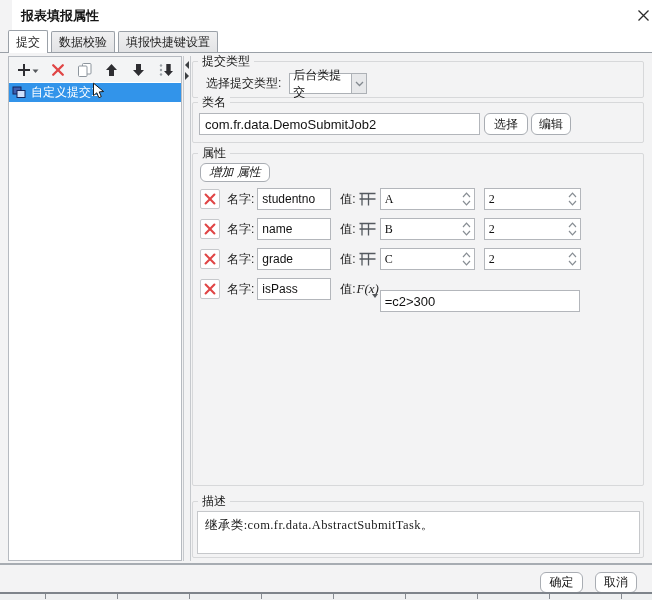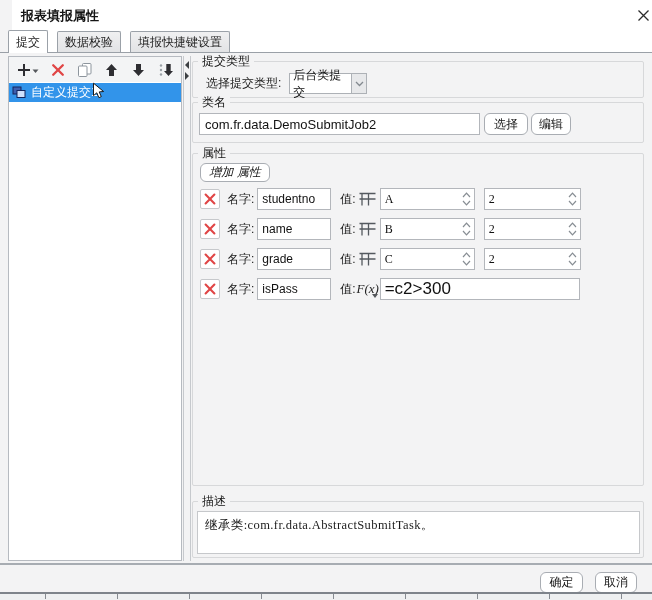--- a/index.html
+++ b/index.html
@@ -5,21 +5,21 @@
   html,body{margin:0;padding:0;}
   body{width:652px;height:600px;font-family:"Liberation Sans",sans-serif;-webkit-font-smoothing:antialiased;}
   .dialog{position:relative;width:652px;height:600px;background:#f3f3f4;overflow:hidden;}
 
   
   .titlebar{position:absolute;left:12px;top:0;width:652px;height:52px;background:#ffffff;}
   .title{position:absolute;left:9px;top:7px;font-size:13px;font-weight:700;color:#141414;}
   .close-btn{position:absolute;right:12px;top:6px;width:18px;height:18px;display:flex;align-items:center;justify-content:center;background:transparent;border:none;cursor:pointer;padding:0;}
 
   
-  .tabbar{position:absolute;left:8px;top:30px;display:flex;align-items:flex-end;gap:9px;z-index:3;}
+  .tabbar{position:absolute;left:8px;top:30px;display:flex;align-items:flex-end;gap:3px;z-index:3;}
   .tab{height:21px;padding:0 7px;font-size:12px;color:#1e1e1e;background:linear-gradient(#f0f0f1,#e2e3e5);border:1px solid #9ba1a8;border-bottom:none;border-radius:2px 2px 0 0;display:flex;align-items:center;box-sizing:border-box;}
   .tab.active{background:#ffffff;height:23px;margin-bottom:-1px;z-index:4;}
 
   
   .content-pane{position:absolute;left:0;top:52px;width:652px;height:513px;background:#f3f3f4;border-top:1px solid #9aa0a7;border-bottom:2px solid #a7acb2;box-sizing:border-box;}
 
   
   .left-panel{position:absolute;left:8px;top:56px;width:174px;height:505px;background:#ffffff;border:1px solid #b6bac0;box-sizing:border-box;}
   .ltoolbar{height:25px;background:#f3f4f5;display:flex;align-items:center;padding-left:5px;}
   .tbtn{width:24px;height:21px;border:none;background:transparent;display:flex;align-items:center;justify-content:center;padding:0;margin-right:4px;cursor:pointer;}
@@ -64,21 +64,21 @@
   .name-input{width:74px;height:22px;margin-left:3px;font-size:12px;padding:0 4px;}
   .type-icon{width:24px;display:flex;align-items:center;justify-content:center;position:relative;cursor:pointer;}
   .fx-text{font-family:"Liberation Serif",serif;font-size:13px;font-style:italic;color:#222;line-height:12px;}
   .fx-caret{position:absolute;right:2px;bottom:-3px;width:0;height:0;border-left:3px solid transparent;border-right:3px solid transparent;border-top:4px solid #54575b;}
   .value-wrap{position:relative;width:95px;height:22px;}
   .extra-wrap{margin-left:9px;width:97px;}
   .value-input{width:100%;height:100%;font-family:"Liberation Serif",serif;font-size:12px;padding:0 14px 0 4px;}
   .spinner{position:absolute;right:3px;top:2px;bottom:2px;width:11px;display:flex;flex-direction:column;justify-content:space-between;align-items:center;cursor:pointer;padding:2px 0;}
   .prop-row:not(.formula-row) .fx-icon{display:none;}
   .prop-row.formula-row .value-wrap{width:200px;}
-  .prop-row.formula-row .value-input{font-family:"Liberation Sans",sans-serif;font-size:17px;padding-right:4px;}
+  .prop-row.formula-row .value-input{font-family:"Liberation Sans",sans-serif;font-size:13px;padding-right:4px;margin-top:12px;}
 
   .desc-box{position:absolute;left:4px;top:9px;width:443px;height:43px;background:#fff;border:1px solid #c6c8cb;box-sizing:border-box;padding:5px 7px;font-family:"Liberation Serif",serif;font-size:12.5px;color:#1b1b1b;letter-spacing:0.4px;}
 
   
   .btn-ok{position:absolute;left:540px;top:572px;width:43px;height:21px;}
   .btn-cancel{position:absolute;left:595px;top:572px;width:42px;height:21px;}
 
   
   .bottom-grid{position:absolute;left:0;top:592px;width:652px;height:8px;background:#eef0f1;border-top:2px solid #7e848b;box-sizing:border-box;}
   .bottom-ticks{position:absolute;left:45px;top:0;right:0;height:5px;background:repeating-linear-gradient(to right,#868b91 0,#868b91 1px,transparent 1px,transparent 72px);}

